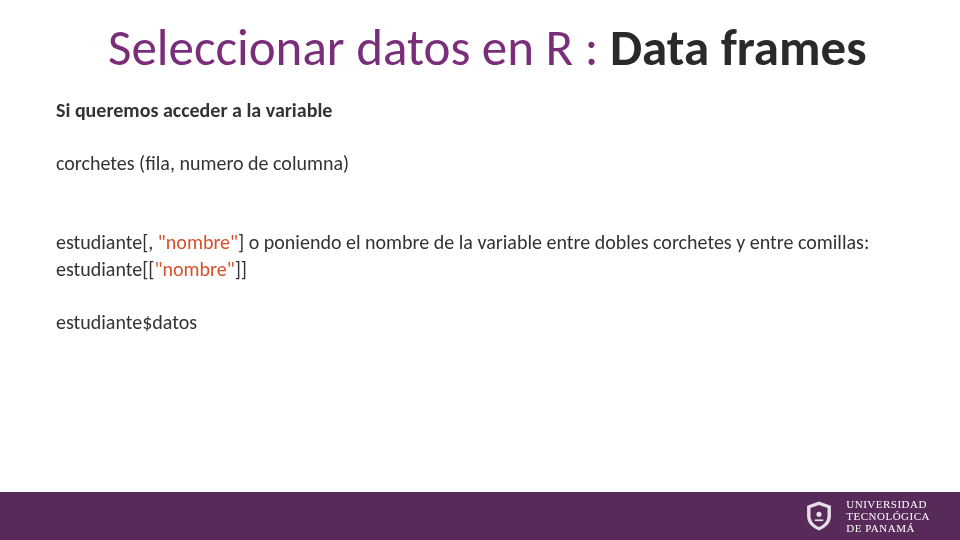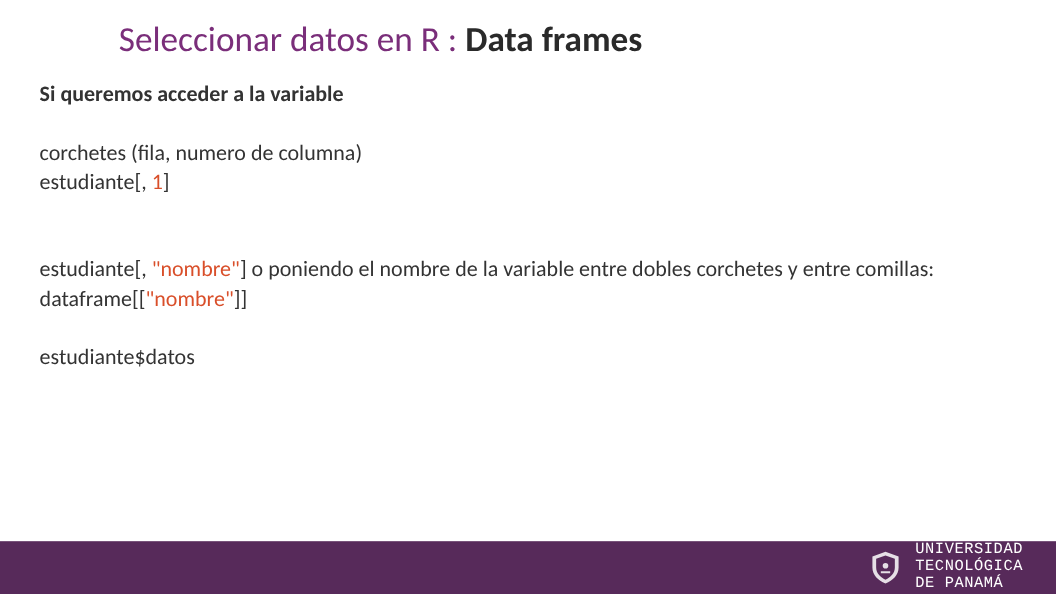--- a/index.html
+++ b/index.html
@@ -14,32 +14,32 @@
       font-family: Calibri, 'Segoe UI', Arial, sans-serif;
       position: relative;
       overflow: hidden;
     }
     .slide-container {
       width: 100%;
       height: 100%;
       position: relative;
     }
     .title {
-      font-size: 32px;
+      font-size: 51px;
       font-weight: 400;
       color: #7a2e7a;
       padding: 16px 0 0 108px;
       letter-spacing: 0px;
     }
     .title .bold {
       font-weight: 700;
       color: #2a2a2a;
     }
     .content {
-      padding: 18px 56px 0 36px;
+      padding: 18px 56px 0 56px;
       font-size: 20px;
       color: #333333;
       line-height: 1.35;
     }
     .content p {
       margin-bottom: 0px;
     }
     .bold-text {
       font-weight: 700;
     }
@@ -69,24 +69,24 @@
       align-items: center;
       gap: 10px;
     }
     .logo-emblem {
       width: 34px;
       height: 34px;
       color: rgba(255,255,255,0.85);
     }
     .logo-text {
       color: #ffffff;
-      font-size: 14px;
+      font-size: 11px;
       line-height: 1.1;
       letter-spacing: 0.5px;
-      font-family: Liberation Mono, monospace;
+      font-family: Liberation Serif, serif;
     }
     .logo-text .line1 {
       font-weight: 400;
     }
     .logo-text .line2 {
       font-weight: 400;
     }
     .logo-text .line3 {
       font-weight: 400;
     }
@@ -96,30 +96,27 @@
 
 <div class="slide-container">
   <h1 class="title">
     <span>Seleccionar datos en R : </span><span class="bold">Data frames</span>
   </h1>
 
   <div class="content">
     <p class="bold-text">Si queremos acceder a la variable</p>
     <div class="spacer"></div>
     <p>corchetes (fila, numero de columna)</p>
-    <p>
-      <span>estudiante[, </span><span class="code-num">1</span><span>]</span>
-    </p>
     <div class="spacer"></div>
     <div class="spacer"></div>
     <p>
       <span>estudiante[, </span><span class="code-str">"nombre"</span><span>] o poniendo el nombre de la variable entre dobles corchetes y entre comillas:</span>
     </p>
     <p>
-      <span>dataframe[[</span><span class="code-str">"nombre"</span><span>]]</span>
+      <span>estudiante[[</span><span class="code-str">"nombre"</span><span>]]</span>
     </p>
     <div class="spacer"></div>
     <p>estudiante$datos</p>
   </div>
 
   <div class="footer-bar">
     <div class="logo-block">
       <svg class="logo-emblem" viewBox="0 0 40 40">
         <path fill="currentColor" d="M20 3 L34 8 L34 20 C34 28 28 34 20 37 C12 34 6 28 6 20 L6 8 Z M20 7 L10 10.5 L10 20 C10 26 14.5 30.5 20 33 C25.5 30.5 30 26 30 20 L30 10.5 Z"></path>
         <circle fill="currentColor" cx="20" cy="18" r="3"></circle>

